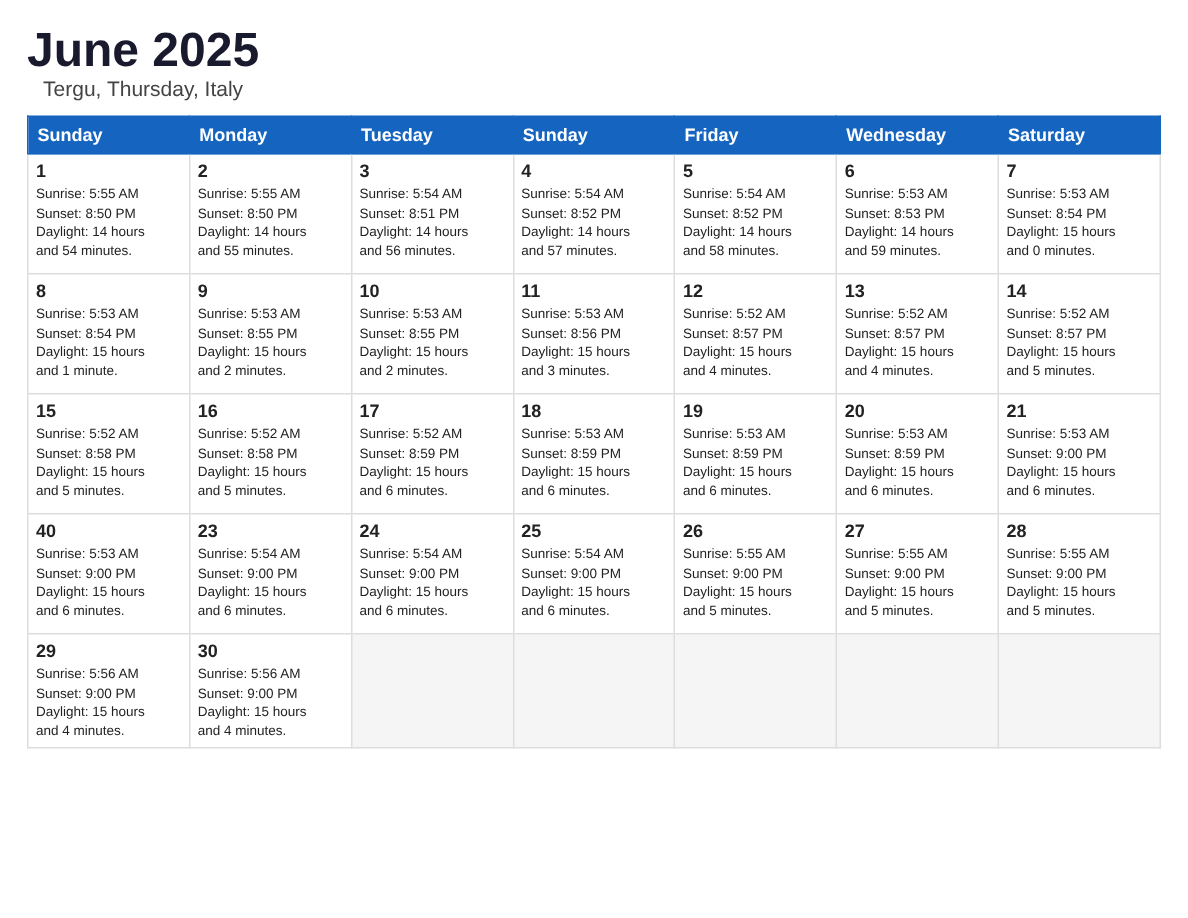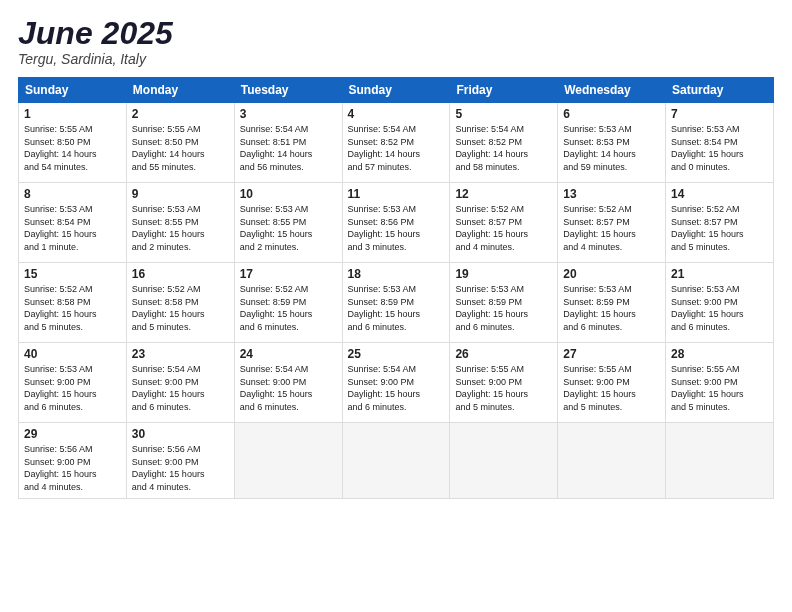--- a/index.html
+++ b/index.html
@@ -40,22 +40,21 @@
       font-size: 18px;
       font-weight: bold;
       color: #1565c0;
     }
     .logo-icon {
       width: 28px;
       height: 28px;
       margin-right: 4px;
     }
     .title-block {
-      text-align: left;
-      font-style: italic;
+      text-align: center;
     }
     .month-title {
       font-size: 32px;
       font-weight: bold;
       color: #1a1a2e;
       line-height: 1.1;
     }
     .location {
       font-size: 14px;
       color: #444;
@@ -103,21 +102,21 @@
       height: 60px;
     }
   </style>
 </head>
 <body>
 
 <div class="page">
   <div class="header">
     <div class="title-block">
       <div class="month-title">June 2025</div>
-      <div class="location">Tergu, Sardinia, Italy</div>
+      <div class="location">Tergu, Thursday, Italy</div>
     </div>
   </div>
 
   <table class="calendar">
     <thead>
       <tr>
       <th>Sunday</th>
           <th>Monday</th>
           <th>Tuesday</th>
           <th>Sunday</th>

